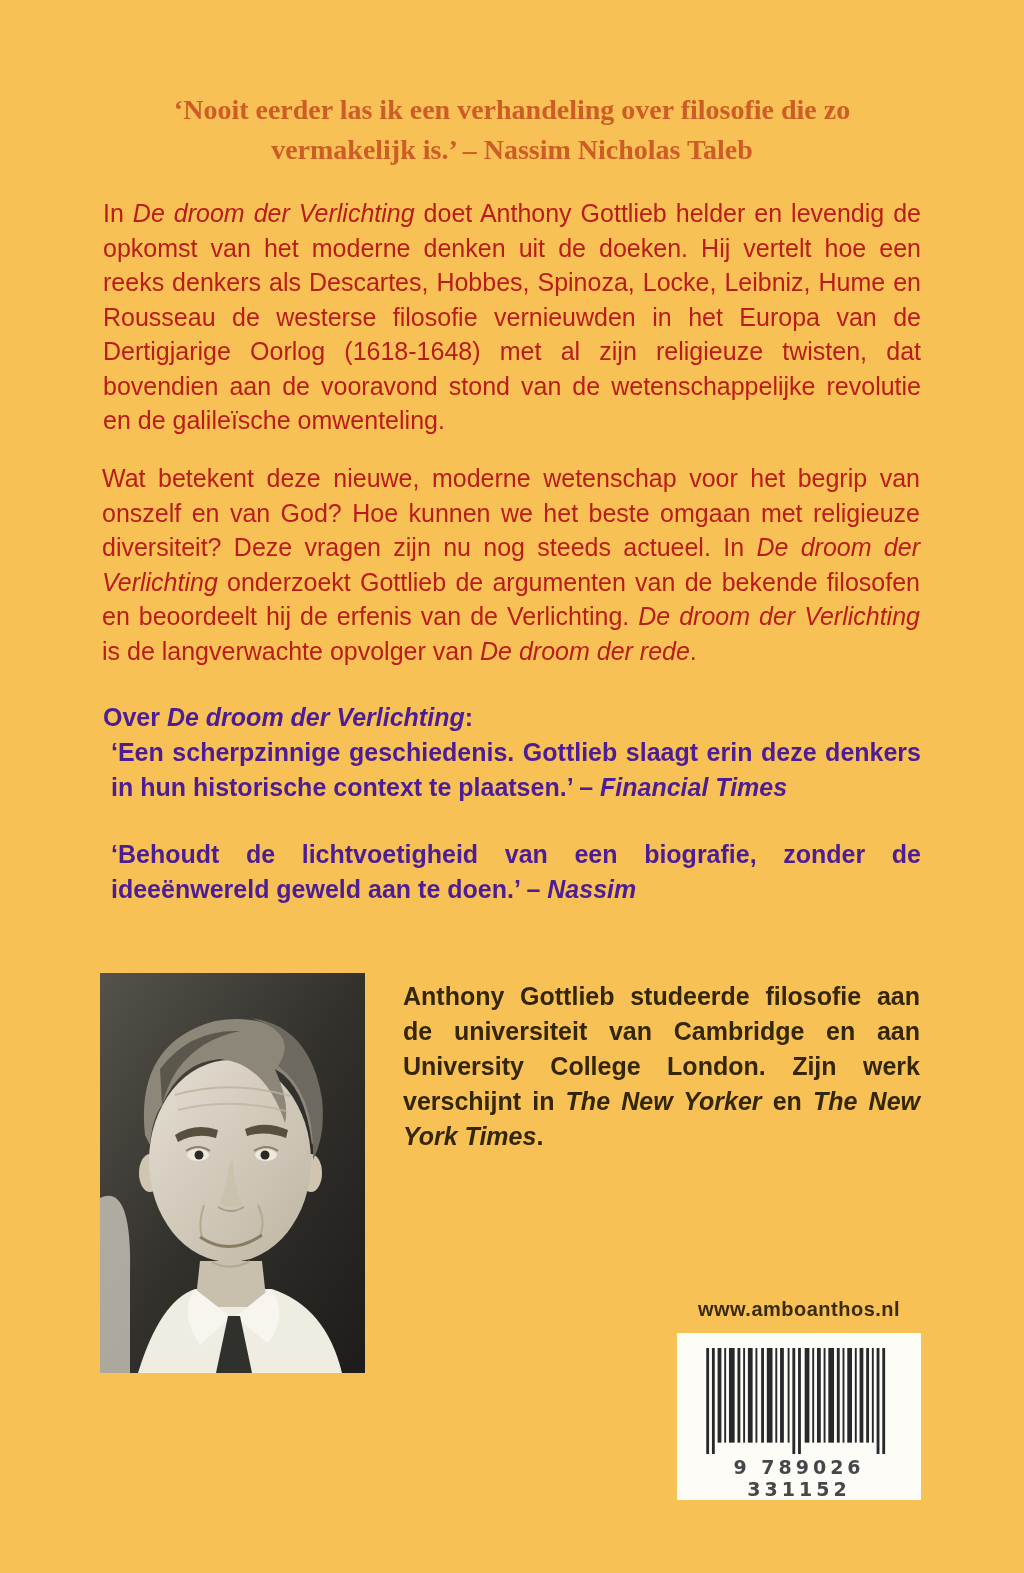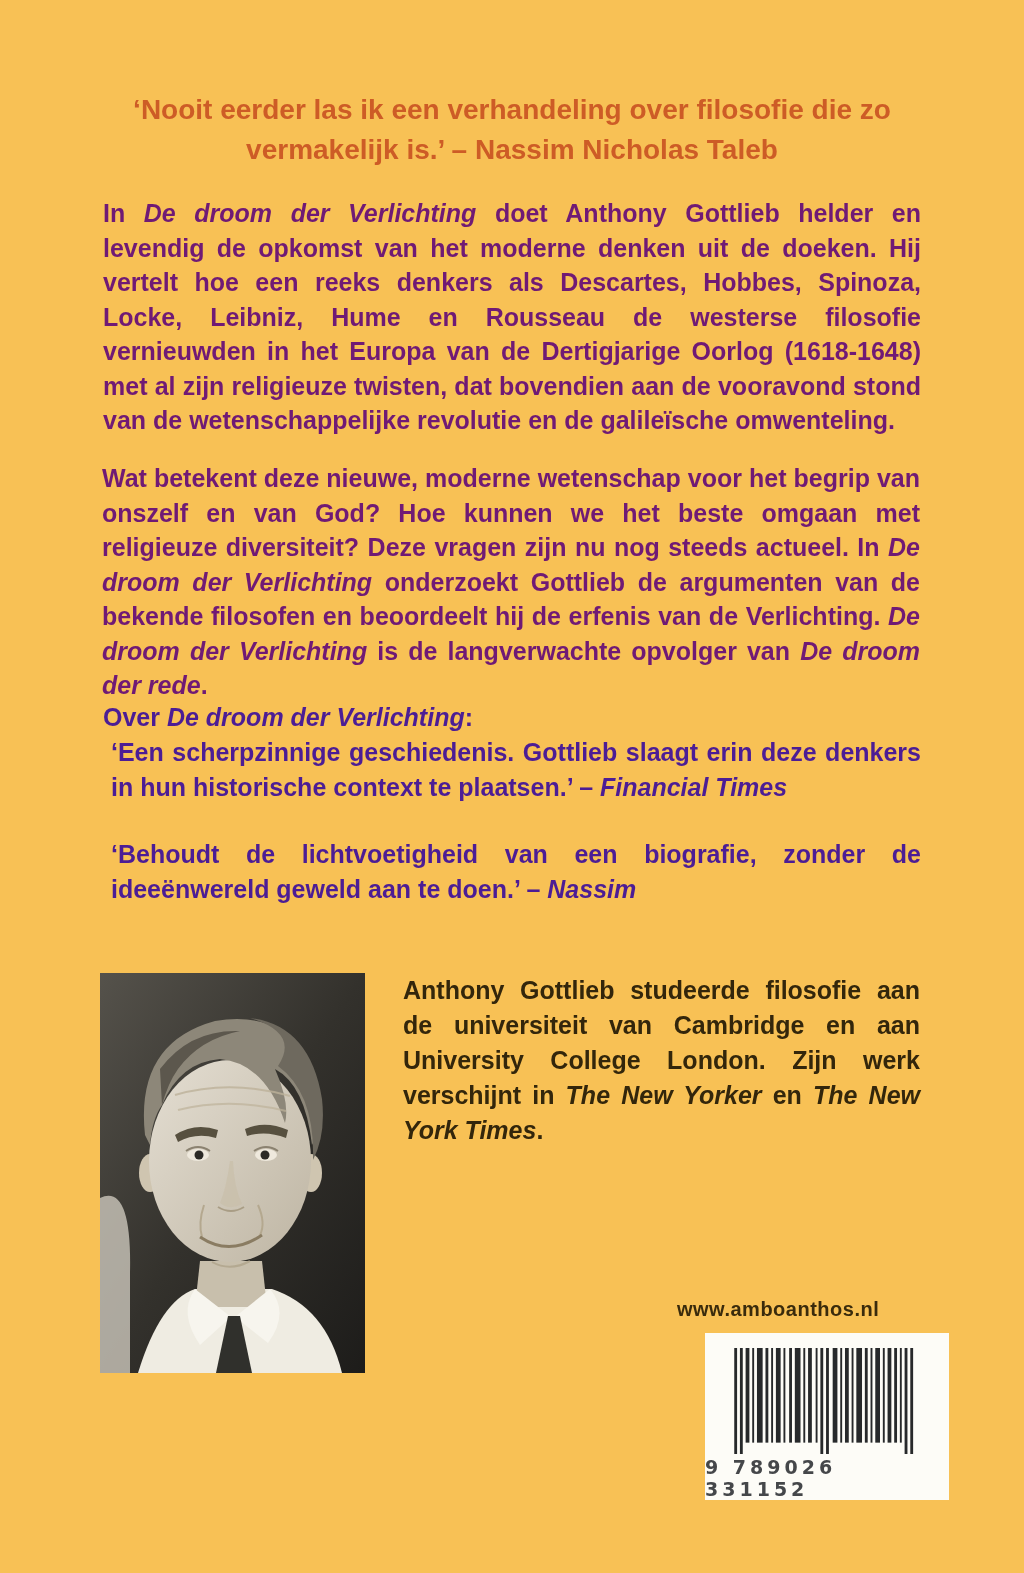--- a/index.html
+++ b/index.html
@@ -7,60 +7,60 @@
     position:relative;
     width:1024px;height:1573px;
     background:#f8c155;
     font-family:"Liberation Sans", sans-serif;
     overflow:hidden;
   }
   .headline{
     position:absolute;top:90px;left:117px;width:790px;
     text-align:center;
     color:#cd5c26;
-    font-size:28px;line-height:40px;font-weight:700;
+    font-size:28px;line-height:40px;font-weight:700;font-family:Liberation Serif, serif;
   }
   .bodytext{
-    color:#701a75;
-    font-size:25px;line-height:34.5px;font-weight:700;
+    color:#b91c1c;
+    font-size:25px;line-height:34.5px;font-weight:400;
     text-align:justify;
   }
   .para1{position:absolute;top:196px;left:103px;width:818px;}
   .para2{position:absolute;top:461px;left:102px;width:818px;}
   .review{
     color:#4c1d95;
     font-size:25px;line-height:35px;font-weight:600;
   }
   .review .rv-body{text-align:justify;margin-left:8px;}
   .review1{position:absolute;top:700px;left:103px;width:818px;}
   .review2{position:absolute;top:837px;left:103px;width:818px;}
   .author{
     position:absolute;top:973px;left:100px;width:822px;
     display:flex;align-items:flex-start;
   }
   .photo-frame{
     width:265px;height:400px;flex:0 0 auto;
     background:#2a2925;
   }
   .bio{
-    margin-left:38px;margin-top:0;width:517px;
+    margin-left:38px;margin-top:6px;width:517px;
     color:#33260b;font-size:25px;line-height:35px;font-weight:600;
     text-align:justify;
   }
   .footer{
     position:absolute;left:677px;top:1298px;width:244px;
-    text-align:left;
+    text-align:center;
   }
   .url{
     color:#3a2b0c;font-size:20px;font-weight:700;letter-spacing:.5px;
   }
   .barcode-box{
     margin-top:12px;width:244px;height:167px;
     background:#fdfcf7;
-    display:flex;flex-direction:column;align-items:center;margin-left:28px;
+    display:flex;flex-direction:column;align-items:center;
   }
   .bars{margin-top:15px;}
   .bars rect{fill:#27292b;}
   .digits{
     margin-top:2px;
     color:#45474a;font-size:19px;font-weight:600;letter-spacing:4px;
     font-family:"DejaVu Sans", sans-serif;
   }
   i{font-style:italic;}
 </style>

